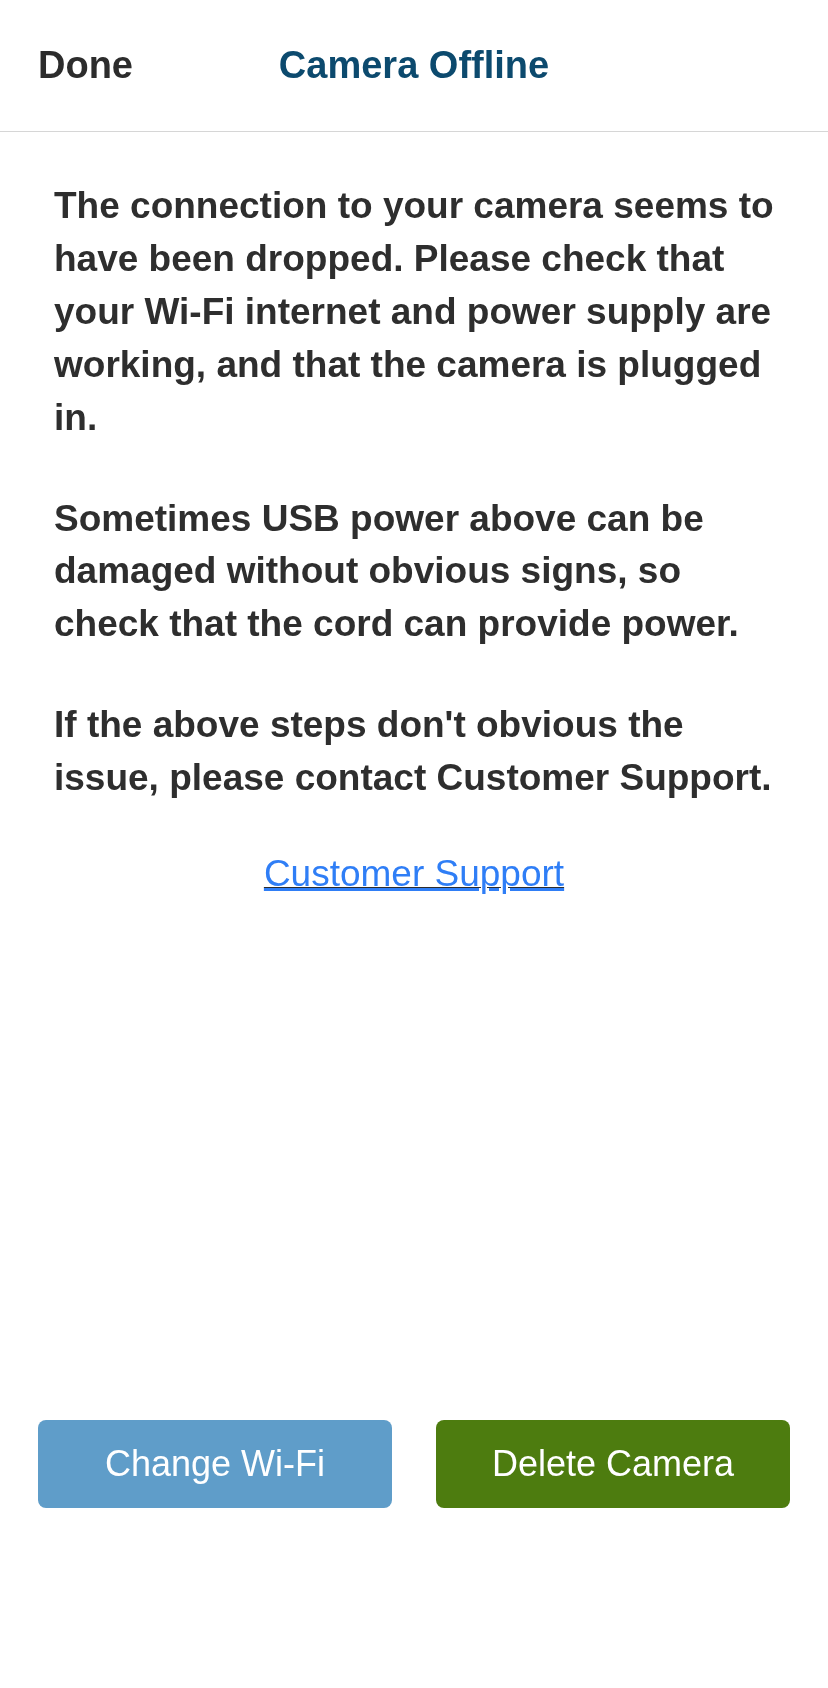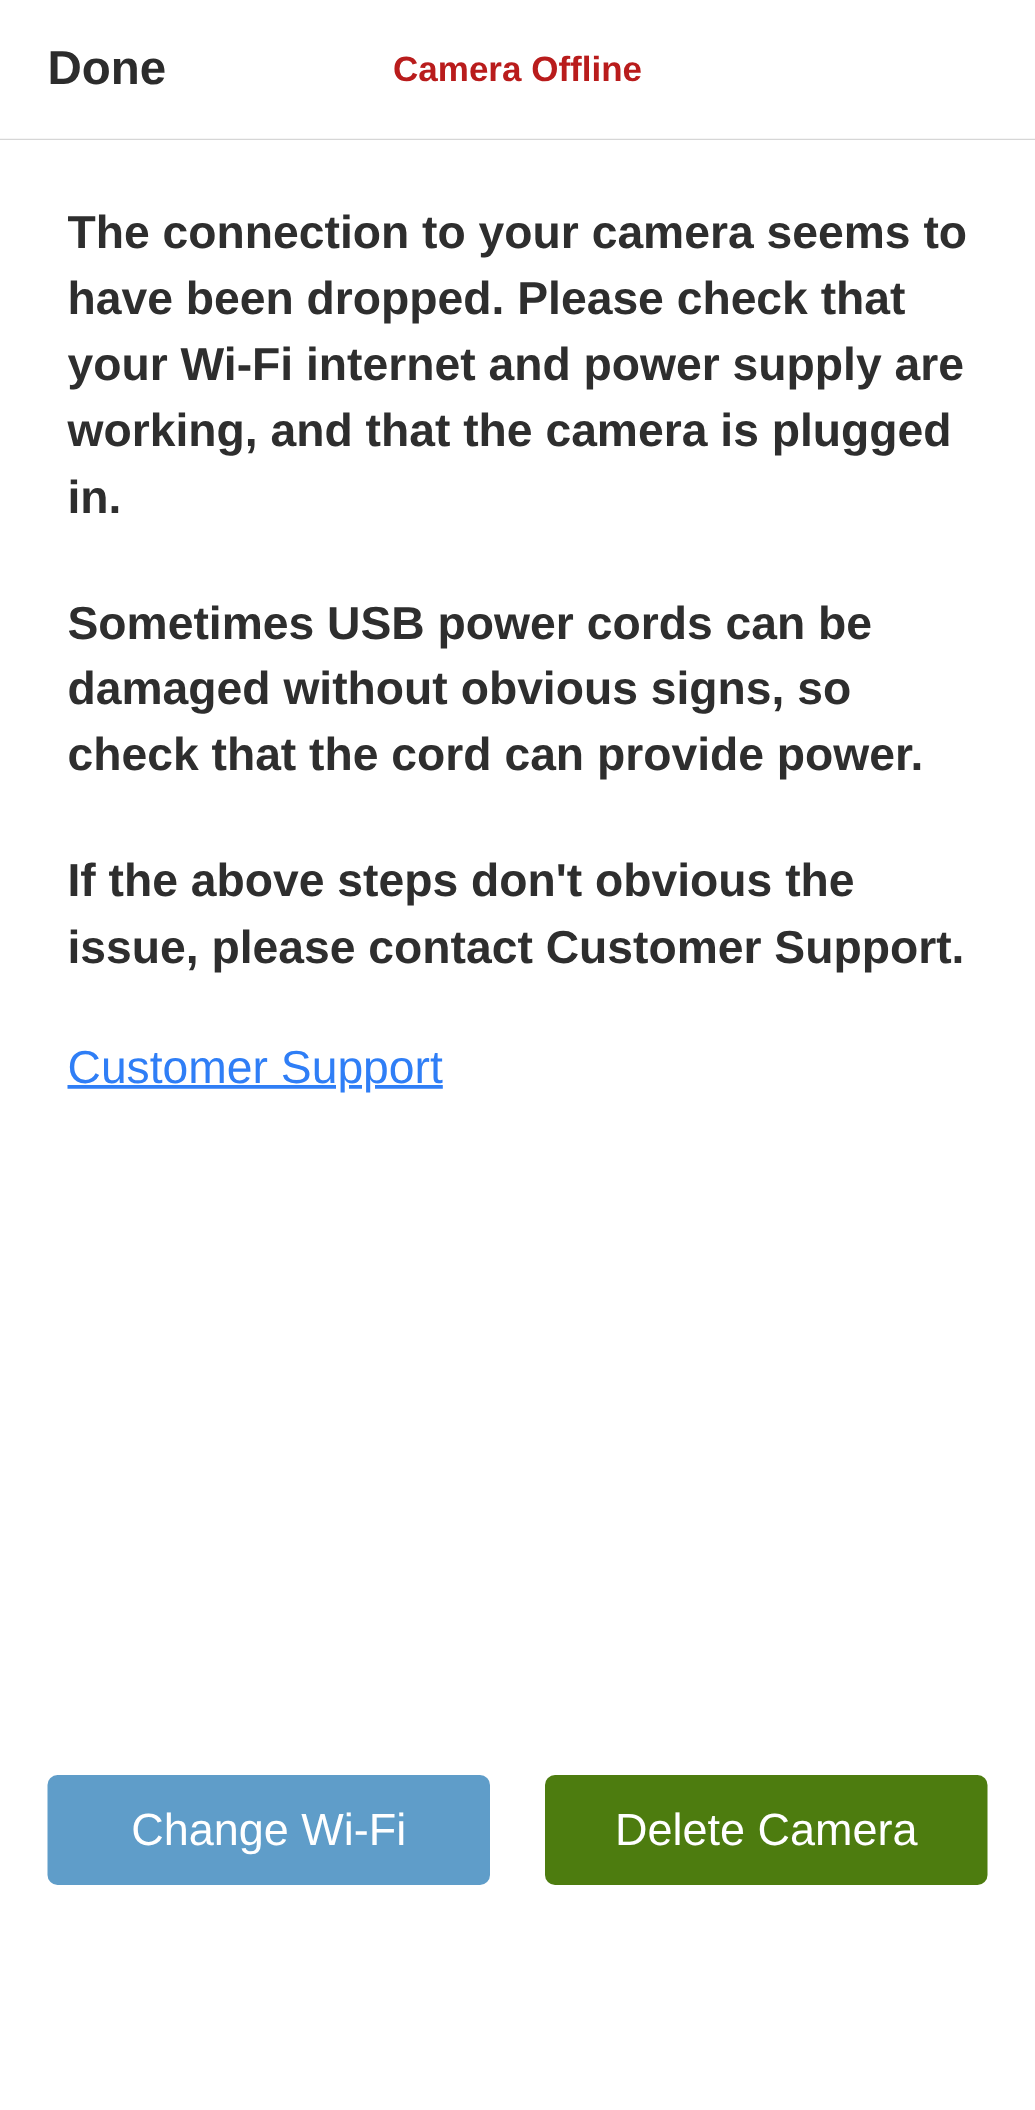--- a/index.html
+++ b/index.html
@@ -9,55 +9,57 @@
     }
     body {
       font-family: -apple-system, BlinkMacSystemFont, "Segoe UI", Helvetica, Arial, sans-serif;
       width: 828px;
       height: 1688px;
       background: #ffffff;
       position: relative;
       color: #2c2c2c;
     }
     .header {
-      height: 112px;
+      height: 132px;
       border-bottom: 1px solid #d6d6d6;
       display: flex;
       align-items: center;
       position: relative;
     }
     .done-button {
       font-size: 38px;
       font-weight: 600;
       color: #2c2c2c;
       padding-left: 38px;
       background: none;
       border: none;
       cursor: pointer;
     }
     .header-title {
       position: absolute;
       left: 50%;
       transform: translateX(-50%);
-      font-size: 28px;
+      font-size: 38px;
       font-weight: 600;
-      color: #b91c1c;
+      color: #0c4a6e;
     }
     .content {
       padding: 48px 54px 0 54px;
     }
     .paragraph {
       font-size: 37px;
       line-height: 1.43;
       color: #2e2e2e;
       margin-bottom: 48px;
       font-weight: 700;
     }
     .support-link-container {
+      text-align: center;
       margin-top: 48px;
+      text-decoration: underline;
     }
     .support-link {
       font-size: 37px;
       color: #2f7ef6;
       text-decoration: underline;
       cursor: pointer;
     }
     .footer {
       position: absolute;
       bottom: 0;
@@ -87,21 +89,21 @@
 </head>
 <body>
 
 <div class="header">
   <button class="done-button">Done</button>
   <div class="header-title">Camera Offline</div>
 </div>
 
 <div class="content">
   <p class="paragraph">The connection to your camera seems to have been dropped. Please check that your Wi-Fi internet and power supply are working, and that the camera is plugged in.</p>
-  <p class="paragraph">Sometimes USB power cords can be damaged without obvious signs, so check that the cord can provide power.</p>
+  <p class="paragraph">Sometimes USB power above can be damaged without obvious signs, so check that the cord can provide power.</p>
   <p class="paragraph">If the above steps don't obvious the issue, please contact Customer Support.</p>
   <div class="support-link-container">
     <a class="support-link">Customer Support</a>
   </div>
 </div>
 
 <div class="footer">
   <button class="footer-button btn-blue">Change Wi-Fi</button>
   <button class="footer-button btn-red">Delete Camera</button>
 </div>

